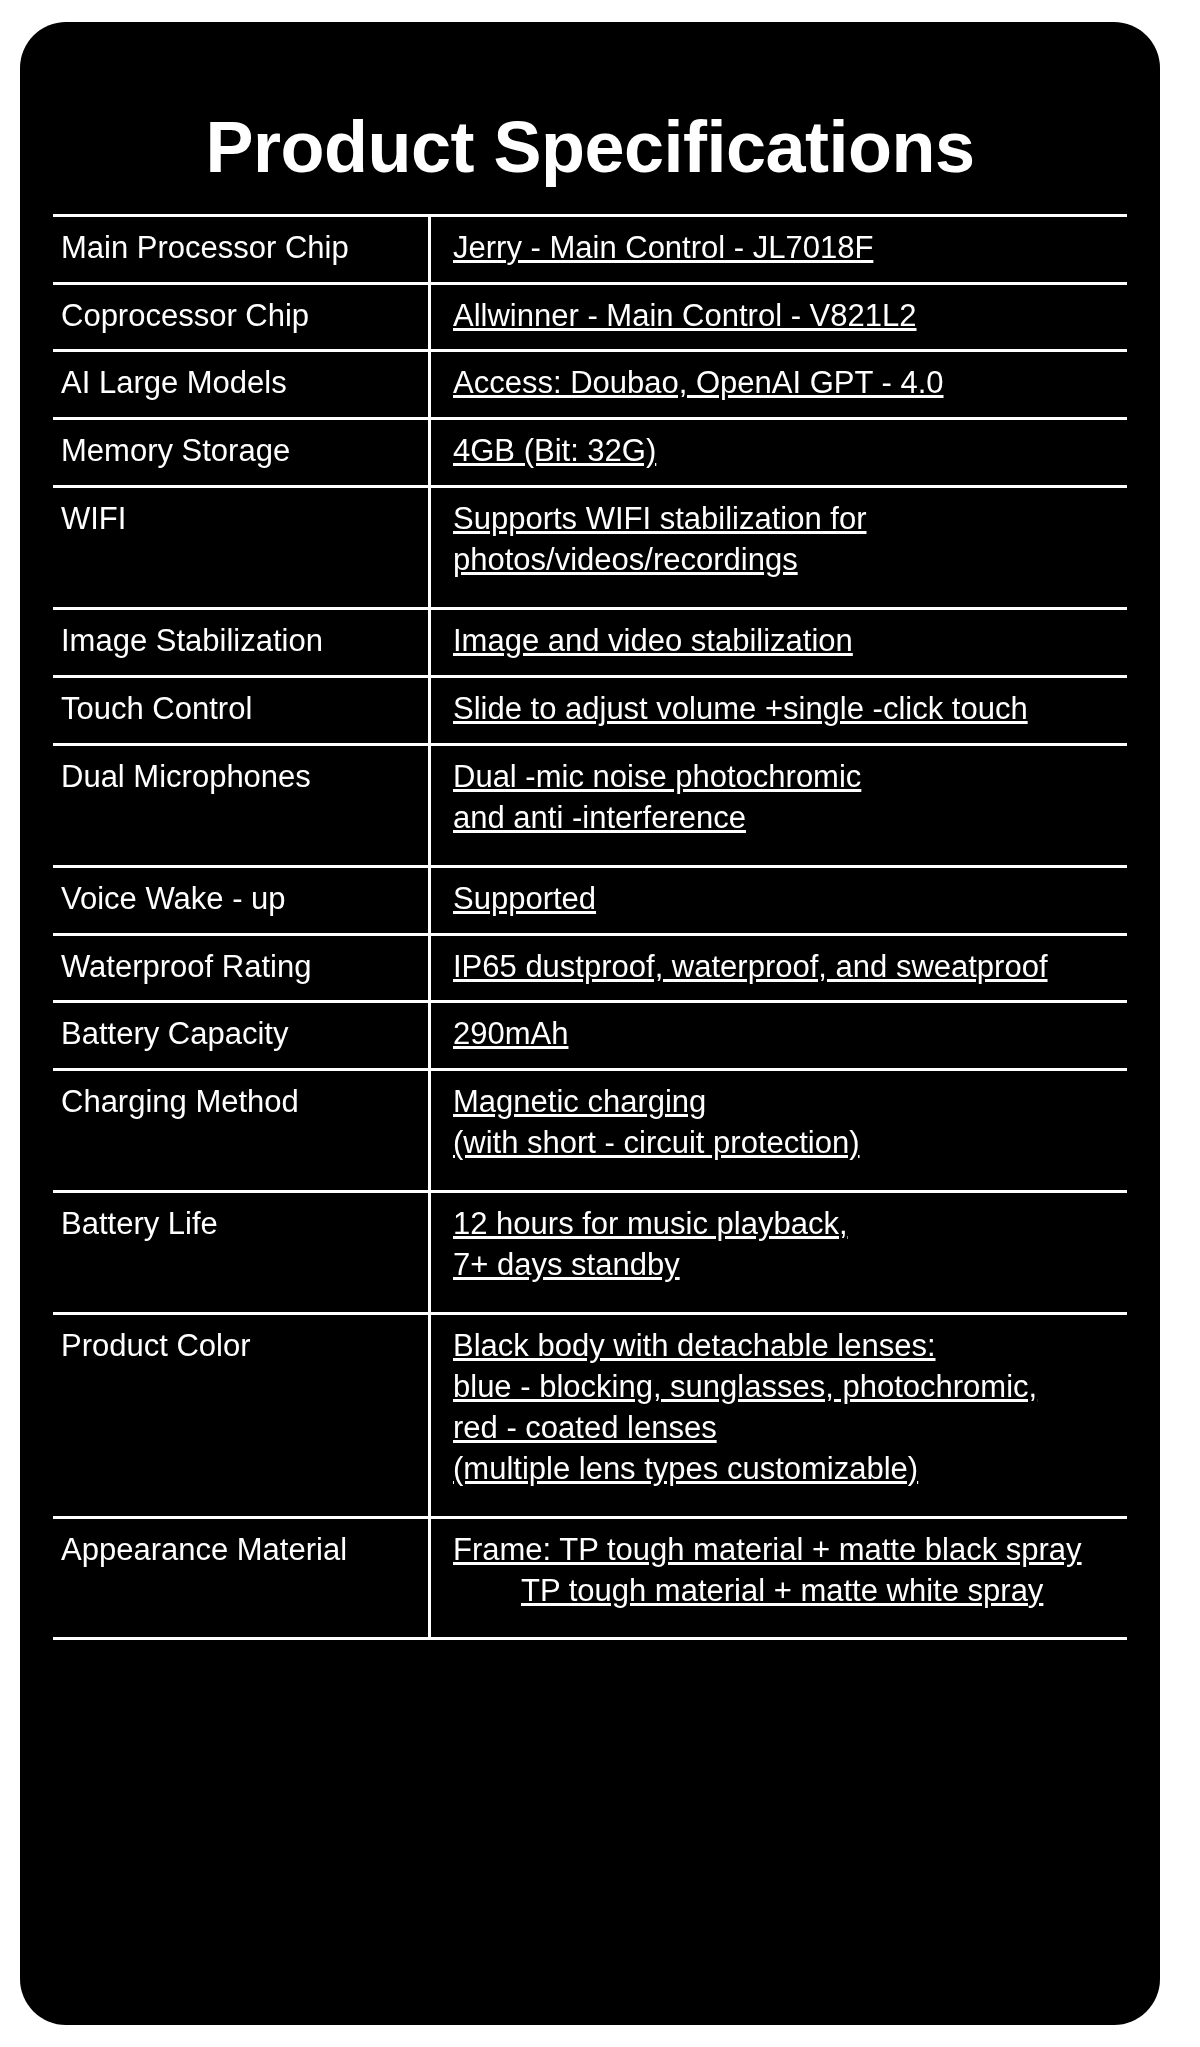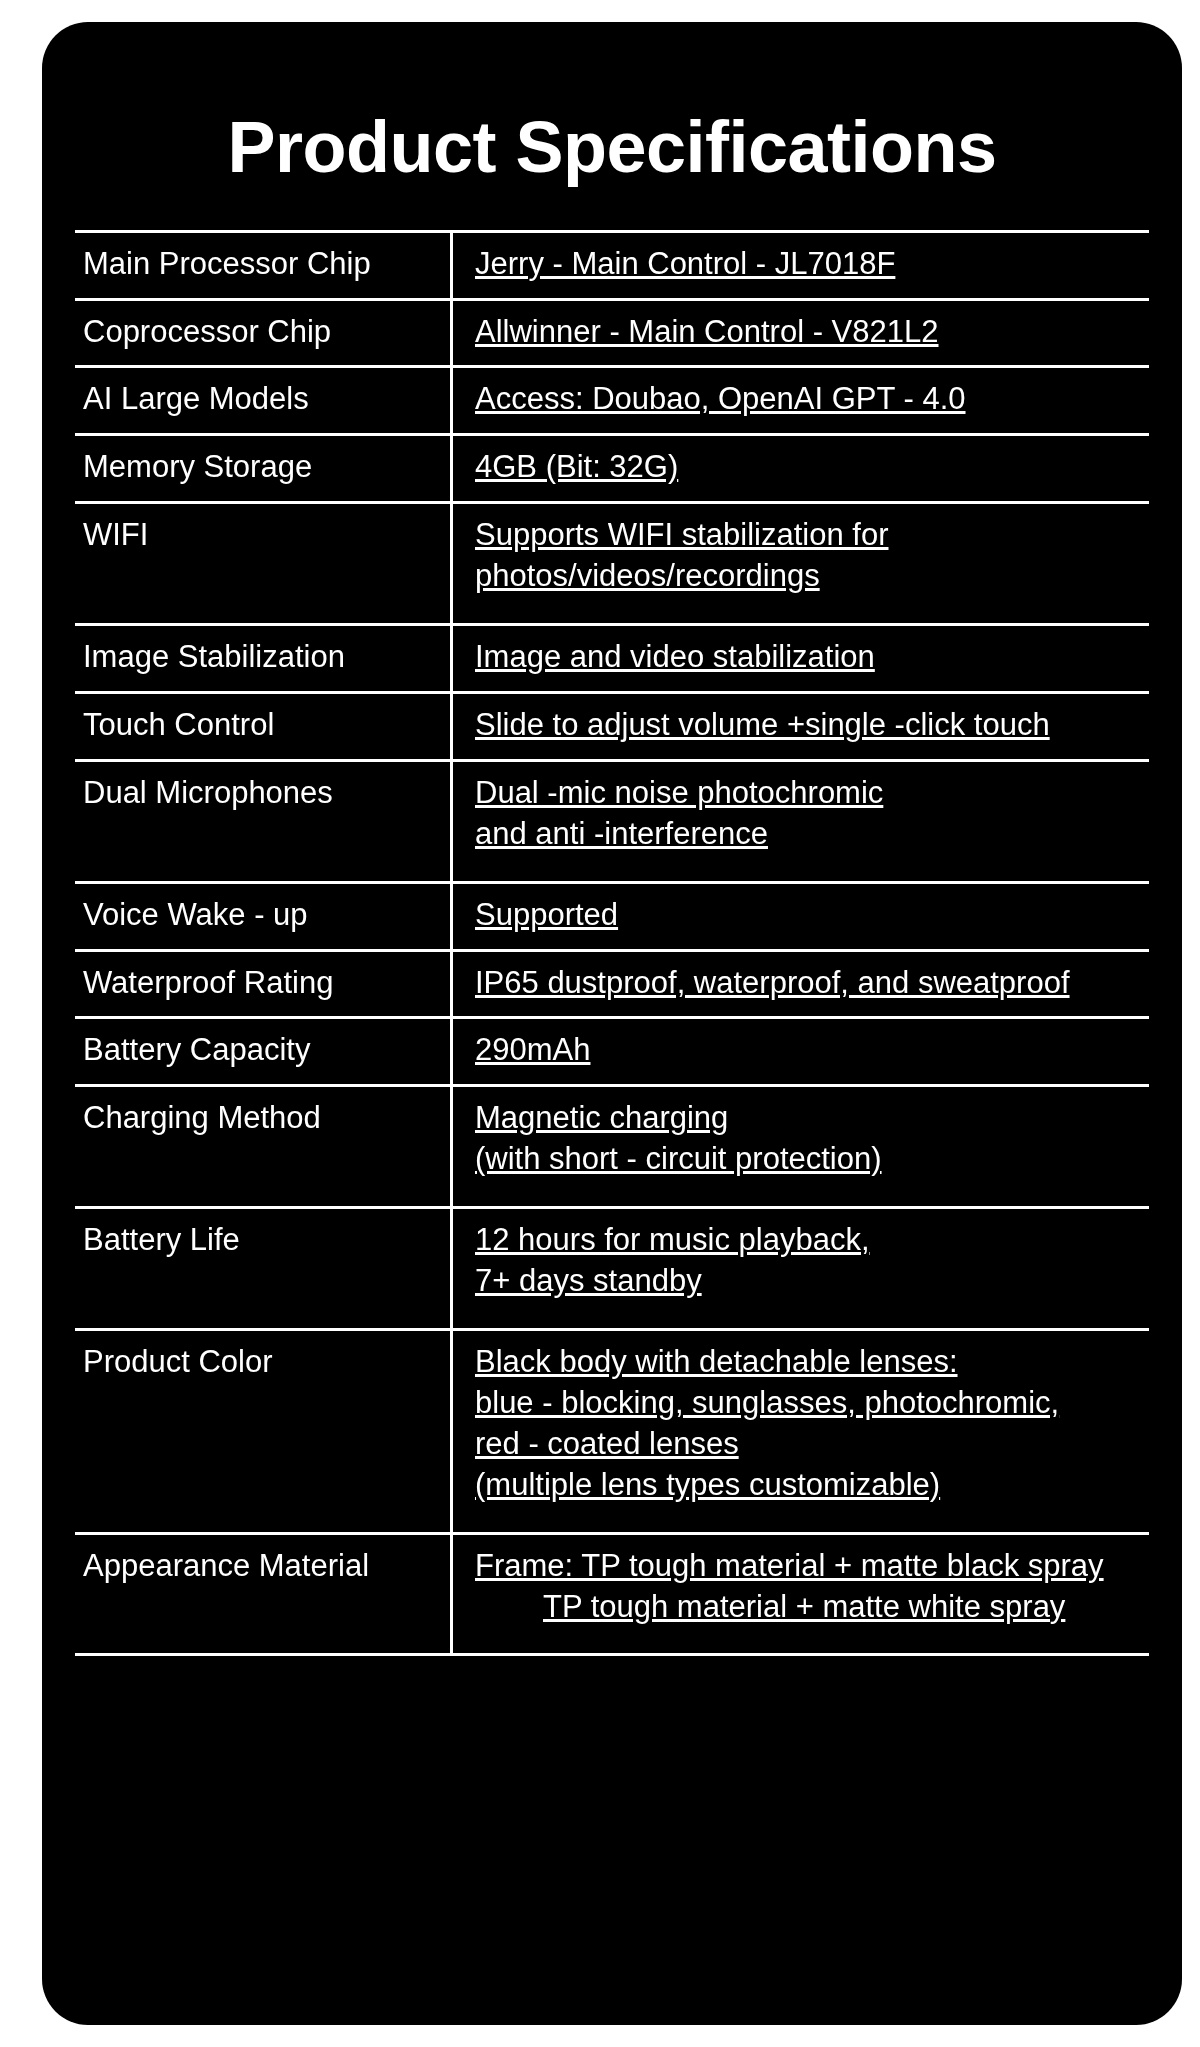--- a/index.html
+++ b/index.html
@@ -8,42 +8,42 @@
     background: #ffffff;
   }
   body {
     width: 1200px;
     height: 2047px;
     font-family: "Liberation Sans", sans-serif;
     -webkit-font-smoothing: antialiased;
   }
   .spec-card {
     position: absolute;
-    left: 42px;
+    left: 20px;
     top: 22px;
     width: 1140px;
     height: 2003px;
     background: #000000;
     border-radius: 46px;
     box-sizing: border-box;
     overflow: hidden;
   }
   .title {
     color: #ffffff;
     font-size: 72px;
     font-weight: bold;
     letter-spacing: -0.5px;
     text-align: center;
     margin: 0;
     padding: 88px 0 28px 0;
     line-height: 1.05;
   }
   .spec-table {
     width: 1074px;
-    margin: 16px auto;
+    margin: 0 auto;
     border-collapse: collapse;
     table-layout: fixed;
   }
   .spec-table tr {
     border-top: 3px solid #ffffff;
   }
   .spec-table tr:last-child {
     border-bottom: 3px solid #ffffff;
   }
   .spec-table td {

